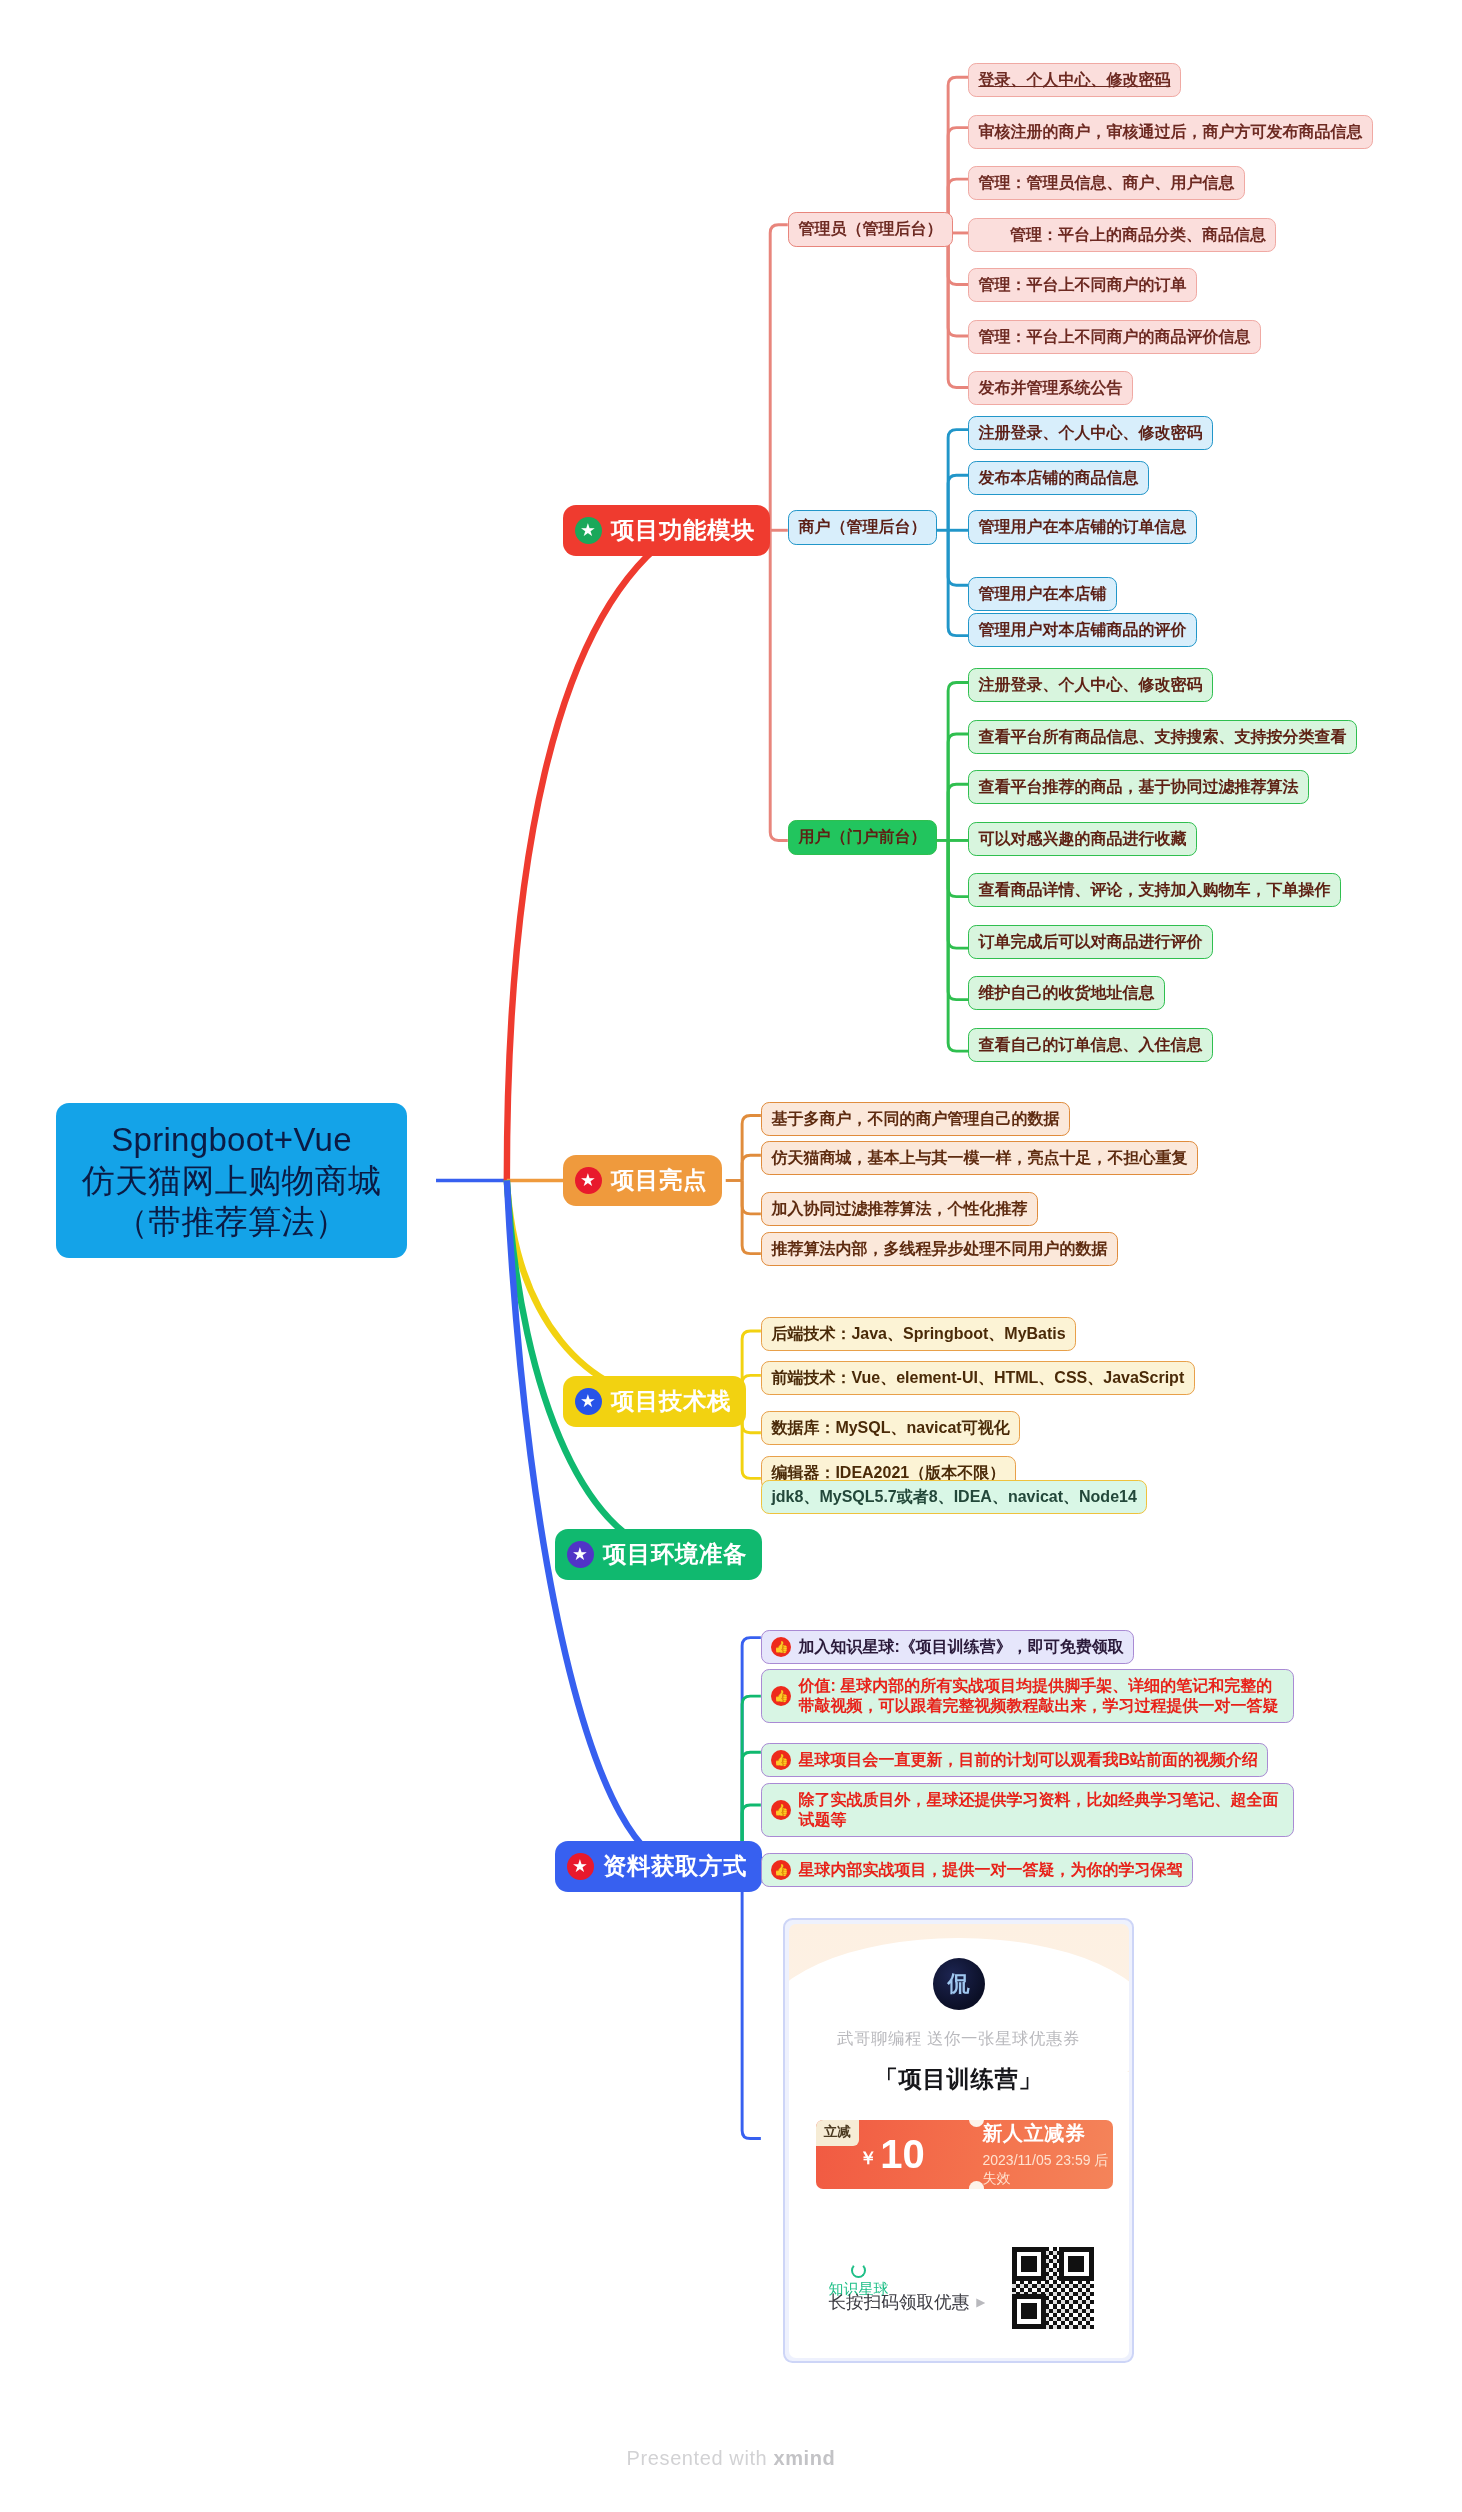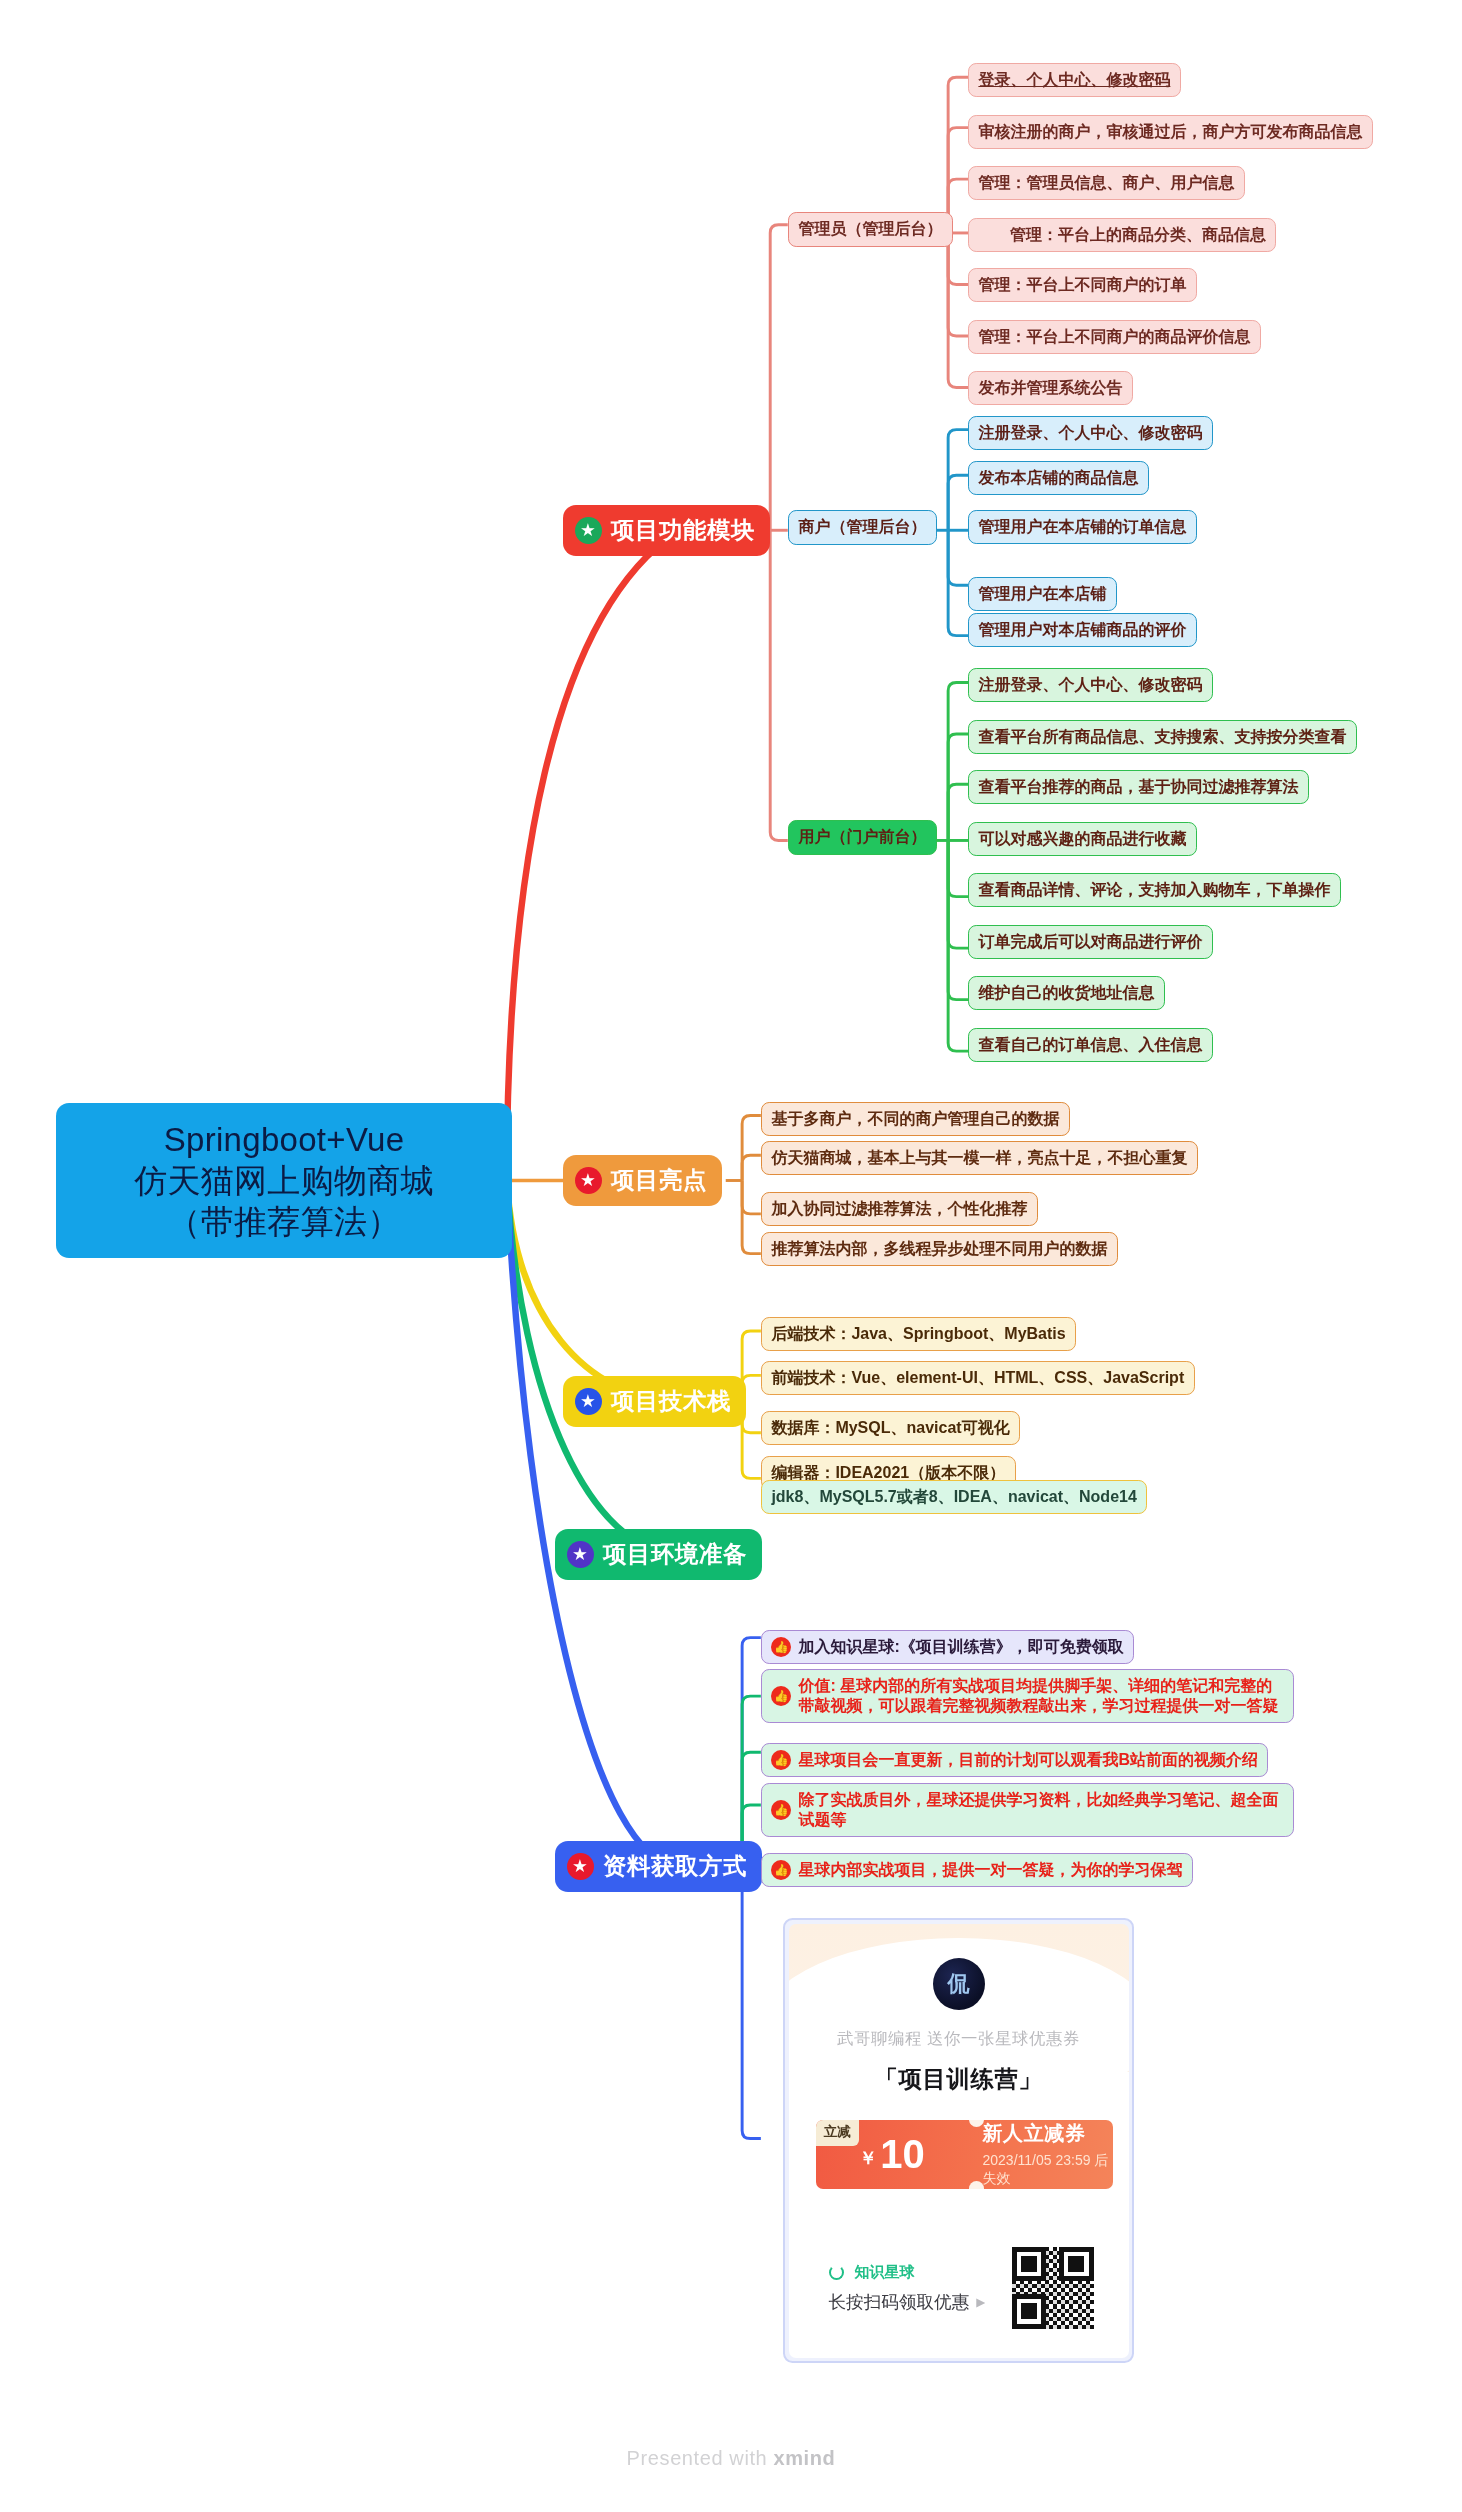--- a/index.html
+++ b/index.html
@@ -14,21 +14,21 @@
   .node{position:absolute;box-sizing:border-box;display:flex;align-items:center;}
   .leaf{
     border-radius:8.2px;border:1.8px solid #ccc;background:#fff;
     padding:5.9px 9.4px;font-size:16px;line-height:1.25;white-space:nowrap;
     color:#2b1a10;font-weight:600;
   }
   .leaf.wrap{white-space:normal;}
 
   
   .root{
-    left:56px;top:1103px;width:456px;height:155px;
+    left:56px;top:1103px;width:351px;height:155px;
     background:#14a3e8;border-radius:13px;
     color:#0b1b44;font-size:33px;line-height:1.25;font-weight:400;
     justify-content:center;text-align:center;flex-direction:column;
     letter-spacing:0.3px;
   }
   .root span{display:block;}
 
   
   .main{
     border-radius:13px;color:#ffffff;font-weight:bold;font-size:23.4px;
@@ -116,22 +116,22 @@
   .cp-left{
     width:153px;display:flex;align-items:center;justify-content:center;
     color:#fff;gap:3.5px;
   }
   .cp-yen{font-size:17.6px;font-weight:bold;align-self:center;margin-top:7px;}
   .cp-amt{font-size:40px;font-weight:bold;line-height:1;}
   .cp-right{flex:1;display:flex;flex-direction:column;justify-content:center;padding-left:14px;}
   .cp-name{color:#fff;font-size:20px;font-weight:bold;letter-spacing:0.6px;}
   .cp-exp{color:#ffe2cf;font-size:14px;margin-top:4.7px;}
   .zsxq{
-    position:absolute;left:40px;top:339px;display:flex;align-items:center;gap:11px;
-    color:#1fbf87;font-size:15px;font-weight:bold;
+    position:absolute;left:40px;top:339px;display:flex;align-items:center;gap:2px;
+    color:#1fbf87;font-size:15px;font-weight:normal;flex-direction:column;
   }
   .zsxq .ring{
     width:15px;height:15px;border-radius:50%;border:2.3px solid #1fbf87;
     border-top-color:transparent;box-sizing:border-box;
   }
   .scan{
     position:absolute;left:40px;top:366px;color:#3b3b42;font-size:17.6px;
     display:flex;align-items:center;gap:7px;
   }
   .scan .caret{color:#b9b9bd;font-size:11.7px;}

